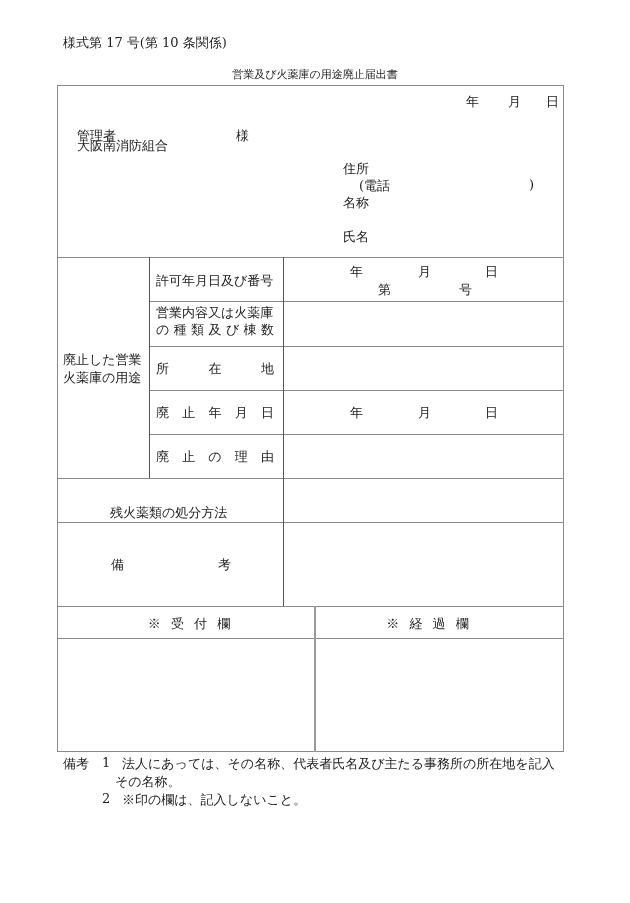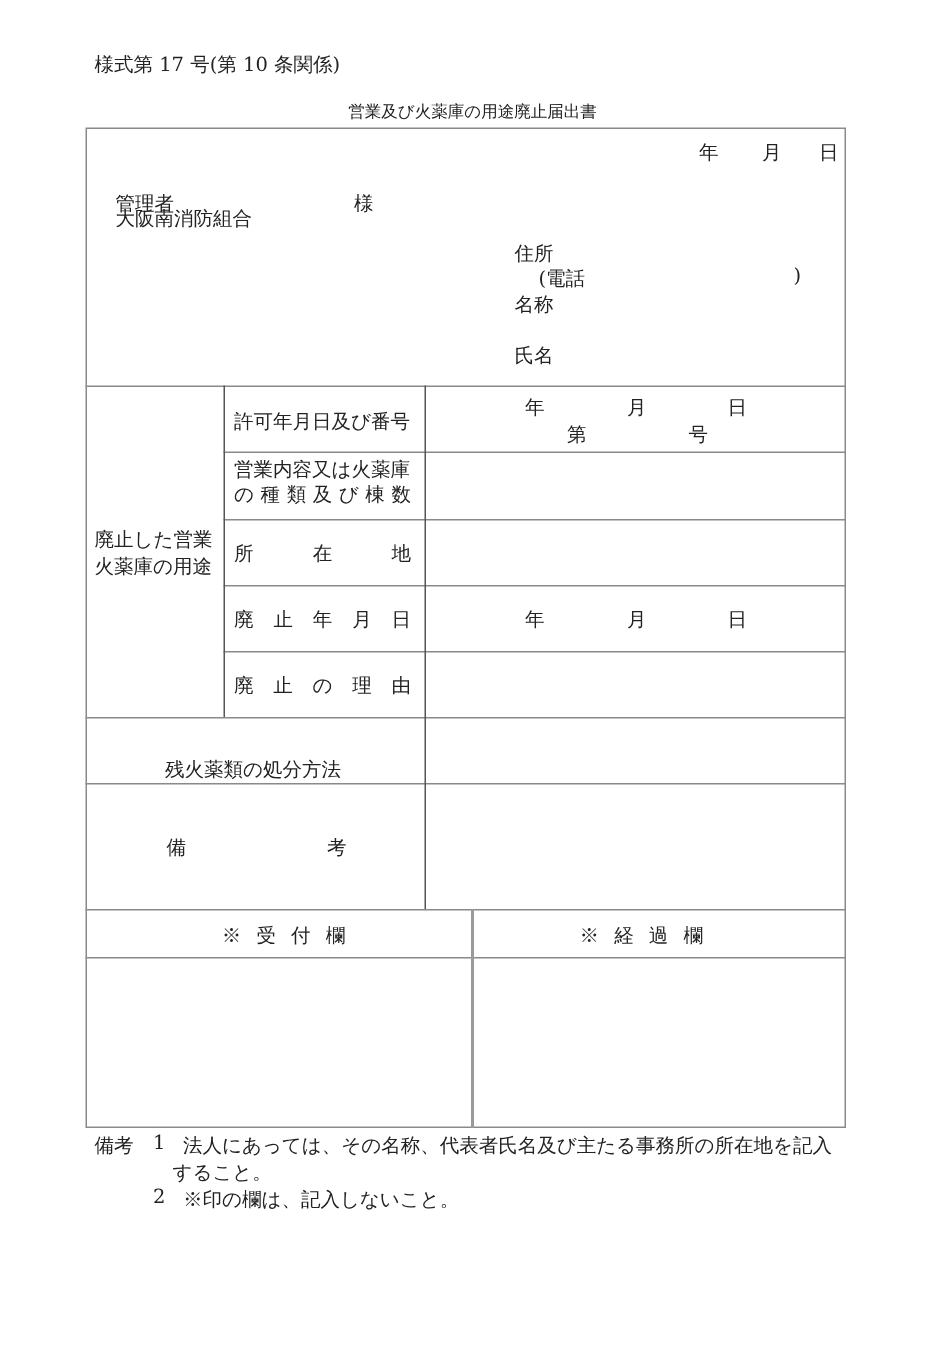--- a/index.html
+++ b/index.html
@@ -109,15 +109,15 @@
   <span>備</span>
   <span>考</span>
 </div>
 
 <div class="t" style="left:57px; width:267px; top:615px; text-align:center; letter-spacing:3px;">※ 受 付 欄</div>
 <div class="t" style="left:315px; width:228px; top:615px; text-align:center; letter-spacing:3px;">※ 経 過 欄</div>
 
 <div class="abs notes" style="top:755px;">備考</div>
 <div class="abs notes" style="left:102px; top:755px;">1</div>
 <div class="abs notes" style="left:122px; top:755px;">法人にあっては、その名称、代表者氏名及び主たる事務所の所在地を記入</div>
-<div class="abs notes" style="left:115px; top:773px;">すること。</div>
+<div class="abs notes" style="left:115px; top:773px;">その名称。</div>
 <div class="abs notes" style="left:102px; top:791px;">2</div>
 <div class="abs notes" style="left:122px; top:791px;">※印の欄は、記入しないこと。</div>
 
 </body></html>

